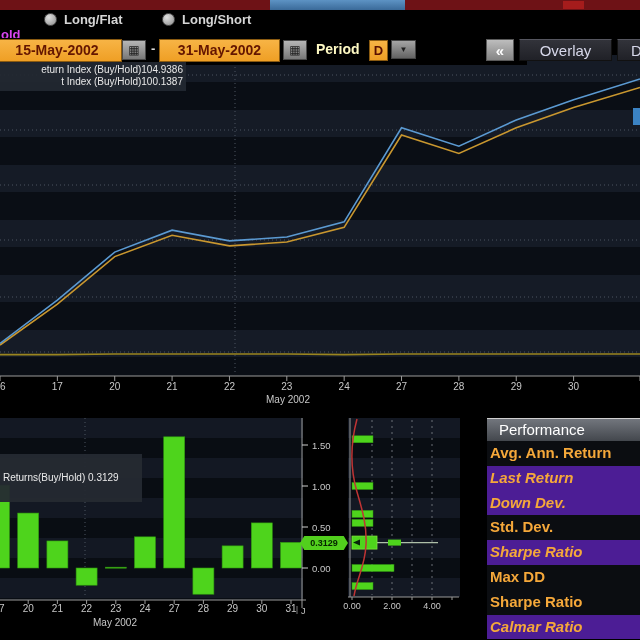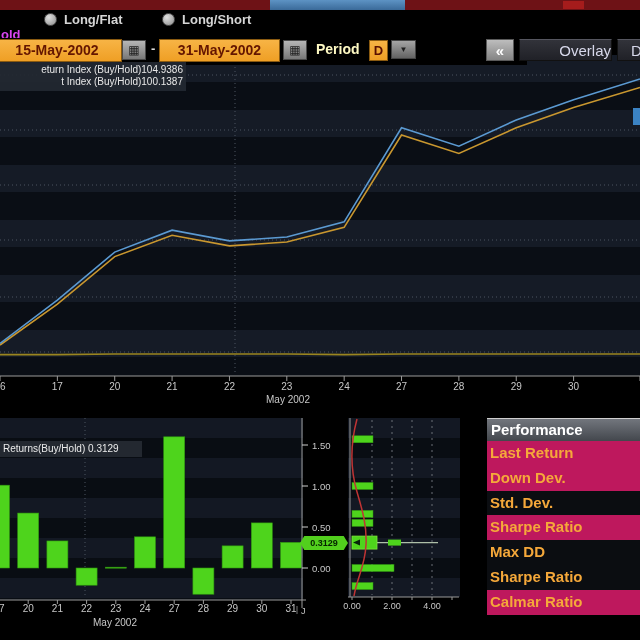--- a/index.html
+++ b/index.html
@@ -23,50 +23,50 @@
           border:1px solid #4a4a4a;color:#1d1d1d;font-size:12px;line-height:18px;text-align:center;padding:0;}
   .dash{top:3px;color:#ddd;font-weight:bold;font-size:13px;}
   .periodlabel{top:3px;color:#fef9c3;font-weight:bold;font-size:14px;}
   .periodval{top:2px;width:17px;height:19px;background:linear-gradient(180deg,#f7b445,#ef9f25);
              border:1px solid #8a5a10;color:#5a1000;font-weight:bold;font-size:13px;text-align:center;line-height:19px;}
   .ddbtn{top:2px;width:25px;height:19px;background:linear-gradient(180deg,#a5a5a5,#636363);
          border:1px solid #444;color:#1f1f1f;font-size:8px;line-height:17px;text-align:center;padding:0;}
   .sqbtn{top:1px;height:22px;background:linear-gradient(180deg,#bdbdbd,#848484);border:1px solid #5a5a5a;
          color:#fdfdfd;font-weight:bold;font-size:15px;text-align:center;padding:0;}
   .flatbtn{top:1px;height:22px;background:linear-gradient(180deg,#32333a,#202127);border:1px solid #111;
-           border-top:1px solid #55565f;color:#d7d8ea;font-size:15px;text-align:right;padding:0;}
+           border-top:1px solid #55565f;color:#d7d8ea;font-size:15px;text-align:center;padding:0;}
   button{font-family:"Liberation Sans",sans-serif;cursor:default;}
   
   .mainchart-bg{left:0;top:55px;width:640px;height:321px;z-index:1;
     background:repeating-linear-gradient(180deg,#151b26 0px,#151b26 27px,#0a0e15 27px,#0a0e15 55px);}
   .barchart-bg{left:0;top:418px;width:303px;height:182px;z-index:1;
     background:repeating-linear-gradient(180deg,#131823 0px,#131823 20px,#090d13 20px,#090d13 40px);}
   .hist-bg{left:348px;top:418px;width:112px;height:179px;z-index:1;
     background:repeating-linear-gradient(180deg,#131823 0px,#131823 20px,#090d13 20px,#090d13 40px);}
   
   #charts{left:0;top:0;z-index:2;}
   #charts text{font-family:"Liberation Sans",sans-serif;fill:#c8c8c8;}
   
   .legendbox{left:0;top:62px;width:181px;background:rgba(34,40,50,0.93);z-index:4;padding:2px 3px 3px 2px;}
   .legendrow{display:flex;justify-content:flex-end;color:#e8e8e8;font-size:10px;line-height:12px;}
   .legendrow .val{text-align:right;}
-  .legendbox2{left:0;top:441px;width:136px;background:rgba(37,42,49,0.95);z-index:4;
-              color:#eaeaea;font-size:10px;line-height:16px;padding:0 3px;white-space:nowrap;}
+  .legendbox2{left:0;top:454px;width:136px;background:rgba(37,42,49,0.95);z-index:4;
+              color:#eaeaea;font-size:10px;line-height:16px;padding:16px 3px;white-space:nowrap;}
   
   .markerpill{left:300px;top:536px;width:48px;height:14px;background:#52cf1d;z-index:4;
               color:#052300;font-weight:bold;font-size:9px;text-align:center;line-height:14px;
               clip-path:polygon(0 50%,9% 0,91% 0,100% 50%,91% 100%,9% 100%);}
   
   .perftable{left:487px;top:418px;width:153px;height:222px;z-index:4;}
   .perfheader{height:22px;background:linear-gradient(180deg,#72767d,#43474d);border-top:1px solid #cfcfcf;
-              color:#fff;font-weight:bold;font-size:15px;line-height:22px;padding-left:4px;}
+              color:#fff;font-weight:normal;font-size:15px;line-height:22px;padding-left:12px;}
   .perfrow{height:24.8px;color:#f5a83a;font-weight:bold;font-size:15px;line-height:24.8px;
            padding-left:3px;white-space:nowrap;overflow:hidden;}
   .perfrow.odd{background:#0b0d11;}
-  .perfrow.even{background:#be185d;}
+  .perfrow.even{background:#4c1d95;font-style:italic;}
 </style>
 </head>
 <body>
 
 <div class="abs mainchart-bg"></div>
 <div class="abs barchart-bg"></div>
 <div class="abs hist-bg"></div>
 
 <svg id="charts" class="abs" width="640" height="640">
     <line x1="0" y1="75" x2="640" y2="75" stroke="#4d5560" stroke-width="1" stroke-dasharray="1,3"></line>
@@ -232,20 +232,21 @@
   <span>Returns(Buy/Hold)</span>
   <span> </span>
   <span>0.3129</span>
 </div>
 
 <div class="abs markerpill">0.3129</div>
 
 <div class="abs perftable">
   <div class="perfheader">Performance</div>
   <div id="perfrows">
+      <div class="perfrow odd">Avg. Ann. Return</div>
       <div class="perfrow even">Last Return</div>
       <div class="perfrow even">Down Dev.</div>
       <div class="perfrow odd">Std. Dev.</div>
       <div class="perfrow even">Sharpe Ratio</div>
       <div class="perfrow odd">Max DD</div>
       <div class="perfrow odd">Sharpe Ratio</div>
       <div class="perfrow even">Calmar Ratio</div>
     </div>
 </div>
 

